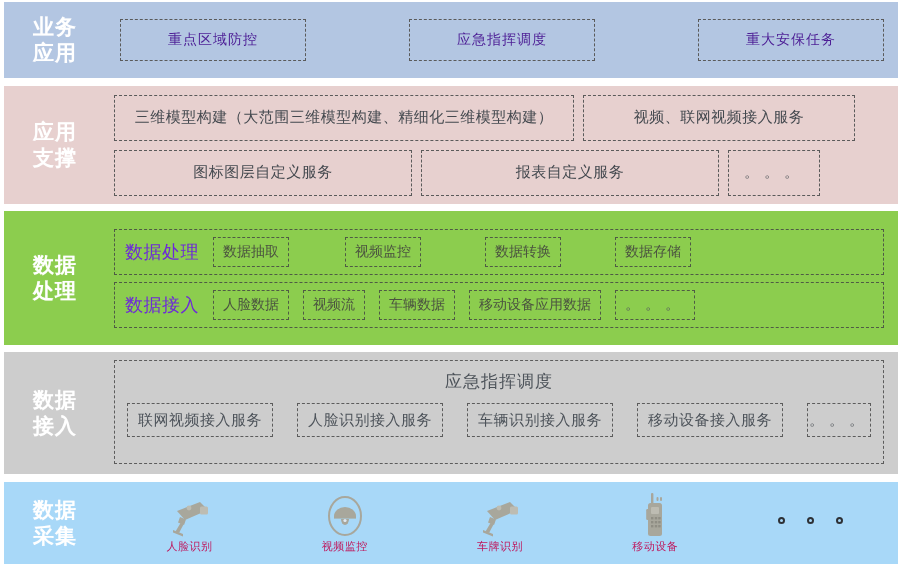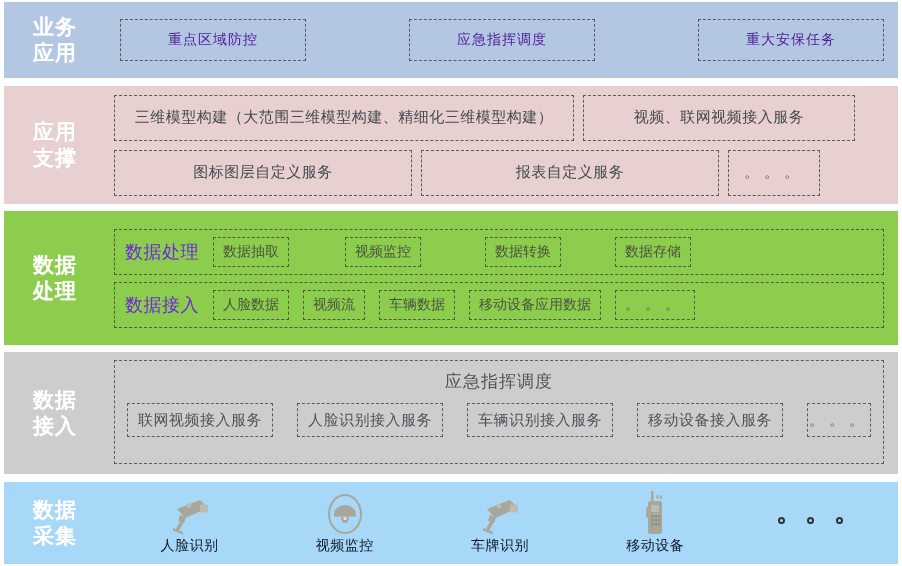--- a/index.html
+++ b/index.html
@@ -144,21 +144,21 @@
     flex-direction: row; align-items: center;
     padding: 0 10px 0 6px;
   }
   .collect-item {
     flex: 1 1 0;
     display: flex; flex-direction: column;
     align-items: center; justify-content: center;
     gap: 2px;
   }
   .collect-label {
-    font-size: 14px; color: #0f172a; letter-spacing: 0.5px;
+    font-size: 11px; color: #be185d; letter-spacing: 0.5px;
   }
   .icon-wrap { height: 44px; display: flex; align-items: flex-end; justify-content: center; }
   .collect-dots {
     flex: 1 1 0;
     display: flex; flex-direction: row;
     align-items: center; justify-content: center;
     gap: 22px;
     padding-bottom: 6px;
   }
   .hollow-dot {

